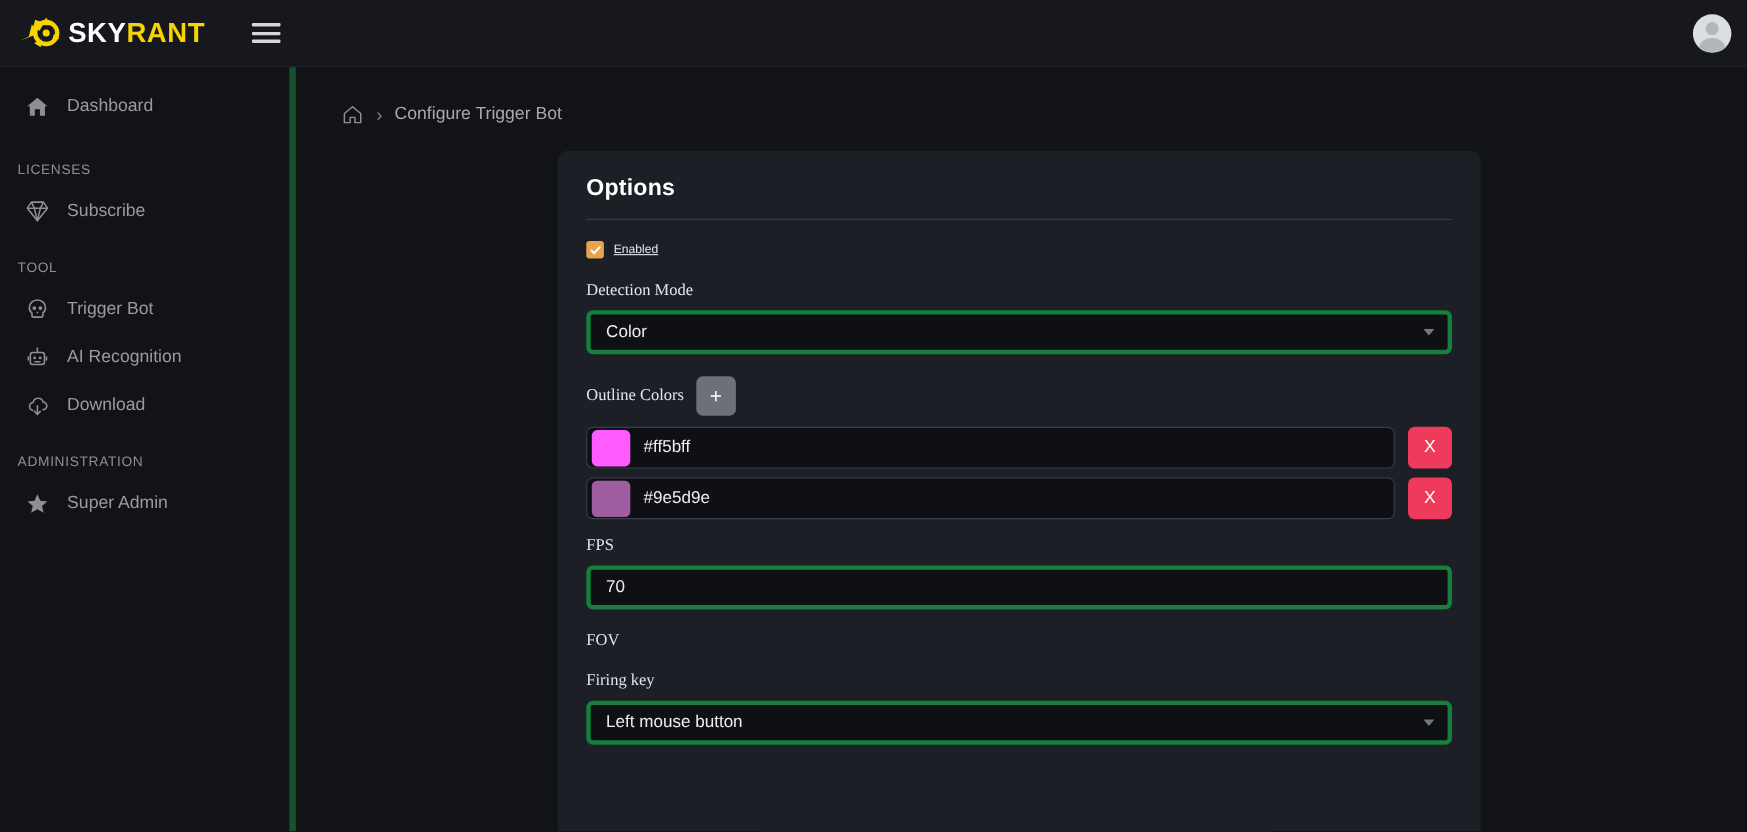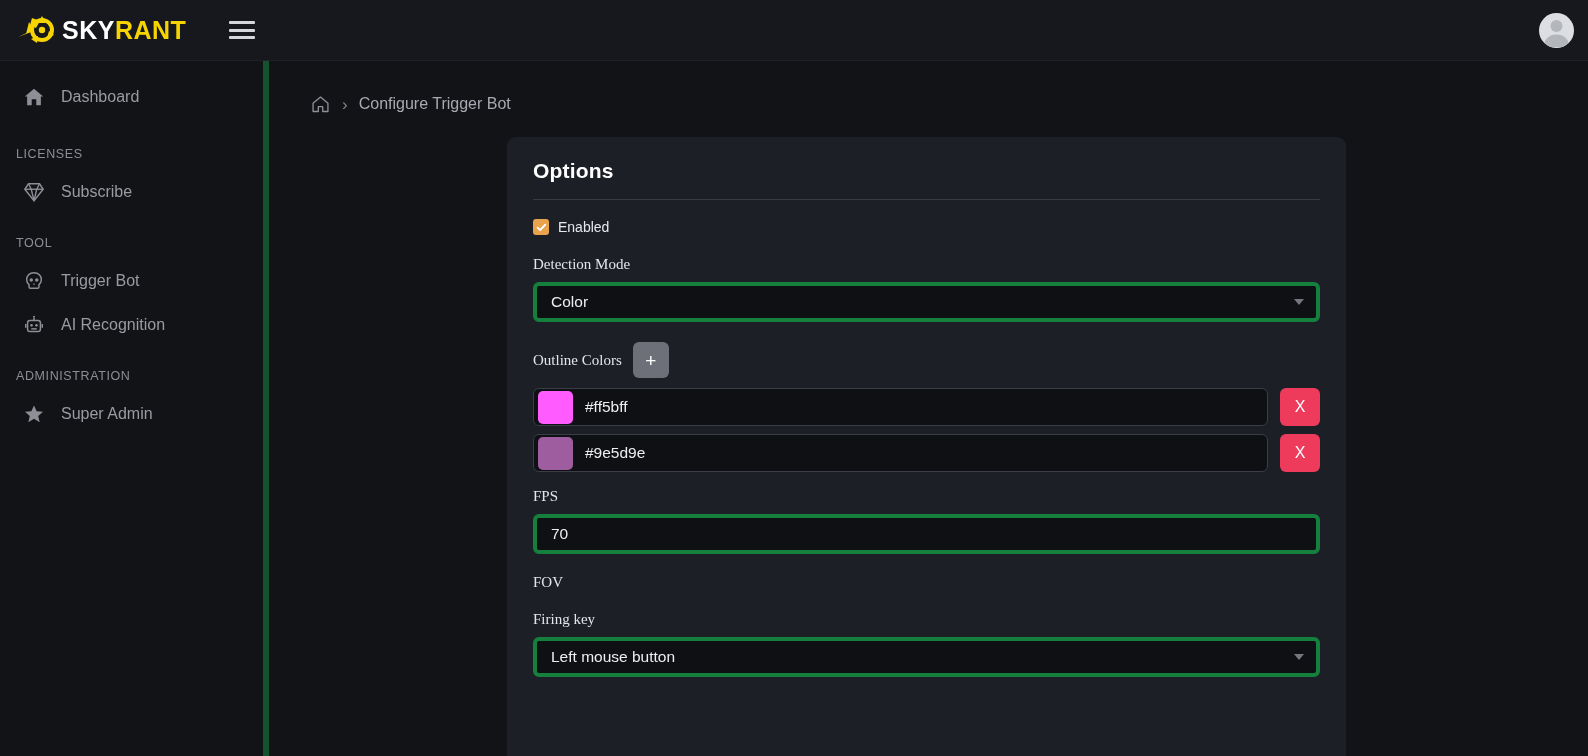--- a/index.html
+++ b/index.html
@@ -178,21 +178,21 @@
     cursor: pointer;
   }
   .checkbox {
     width: 16px; height: 16px;
     flex: 0 0 16px;
     border-radius: 3px;
     background: #e8a34c;
     margin-right: 9px;
     display: flex; align-items: center; justify-content: center;
   }
-  .check-label { color: #e7e8ec; font-size: 14px; }
+  .check-label { color: #e7e8ec; font-size: 11px; text-decoration: underline; }
 
   .field-label {
     color: #e4e5ea;
     font-size: 15px;
     margin-bottom: 9px;
     display: block;
     font-family: Liberation Serif, serif;
   }
 
   .select-box, .text-box {
@@ -359,20 +359,30 @@
           <circle cx="9.3" cy="12.4" r="1.4" fill="currentColor" stroke="none"></circle>
           <circle cx="14.7" cy="12.4" r="1.4" fill="currentColor" stroke="none"></circle>
           <path d="M9 16.2 L15 16.2"></path>
           <path d="M12 7 L12 4"></path>
           <circle cx="12" cy="3.1" r="1.1" fill="currentColor" stroke="none"></circle>
           <path d="M3 11 L3 15"></path>
             <path d="M21 11 L21 15"></path>
         </svg>
       </span>
       <span class="nav-label">AI Recognition</span>
+    </div>
+    <div class="nav-item">
+      <span class="nav-ico">
+        <svg width="22" height="22" viewBox="0 0 24 24" fill="none" stroke="currentColor" stroke-width="1.6" stroke-linecap="round">
+          <path d="M7.5 16.5 A4 4 0 0 1 7.8 8.6 A5 5 0 0 1 17.6 8.2 A3.7 3.7 0 0 1 17.5 15.7"></path>
+          <path d="M12 12 L12 20"></path>
+          <path d="M9.2 17.4 L12 20.3 L14.8 17.4"></path>
+        </svg>
+      </span>
+      <span class="nav-label">Download</span>
     </div>
 
     <div class="nav-section">ADMINISTRATION</div>
     <div class="nav-item">
       <span class="nav-ico">
         <svg width="22" height="22" viewBox="0 0 24 24" fill="currentColor">
           <path d="M12 2.6 L14.9 9 L21.8 9.6 L16.6 14.1 L18.2 20.9 L12 17.3 L5.8 20.9 L7.4 14.1 L2.2 9.6 L9.1 9 Z"></path>
         </svg>
       </span>
       <span class="nav-label">Super Admin</span>

